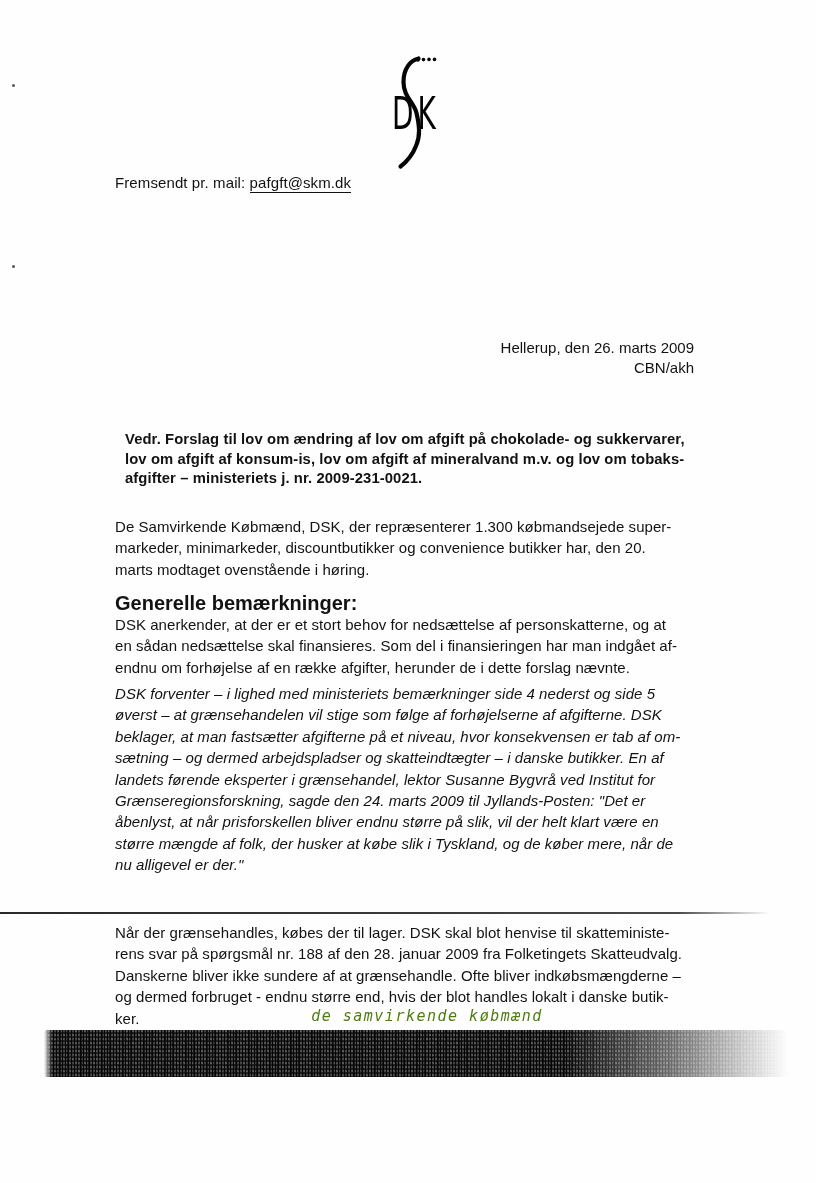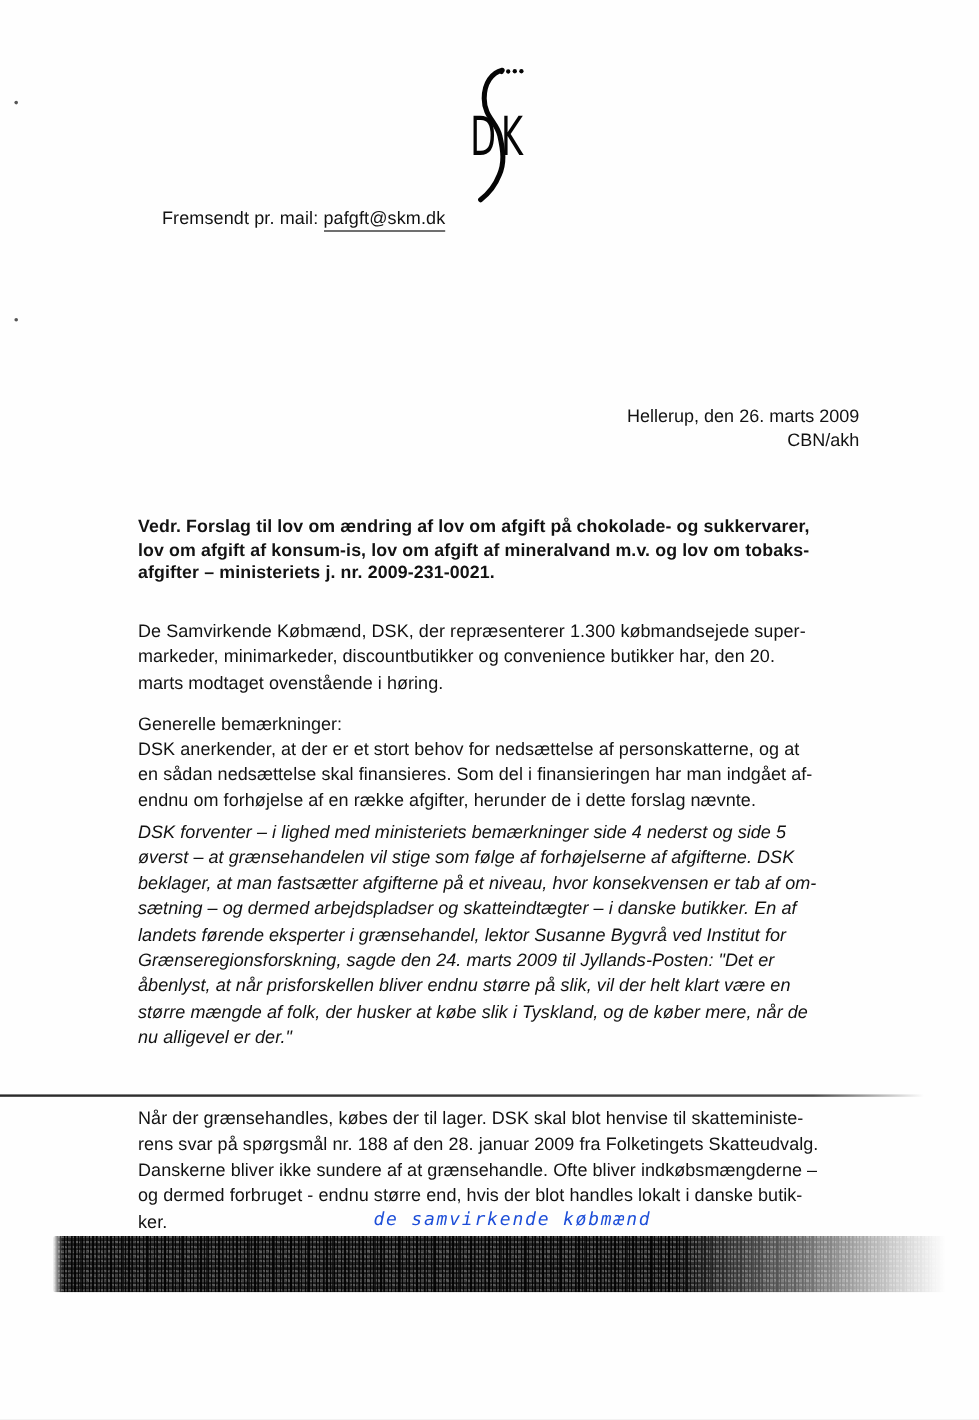--- a/index.html
+++ b/index.html
@@ -28,38 +28,38 @@
   
   .recipient {
     position: absolute;
     left: 115px;
     top: 174px;
     font-size: 15px;
     line-height: 18.5px;
     letter-spacing: 0.1px;
   }
   .addr-lines { white-space: pre-line; }
-  .sent-line  { white-space: nowrap; margin-left: 20px; }
+  .sent-line  { white-space: nowrap; }
   .email {
     border-bottom: 1.5px solid #121212;
     padding-bottom: 0.5px;
   }
   
   .dateline {
     position: absolute;
-    right: 100px;
+    right: 122px;
     top: 338px;
     text-align: right;
     font-size: 15px;
     line-height: 19.5px;
   }
   
   .subject {
     position: absolute;
-    left: 115px;
+    left: 125px;
     top: 430px;
     font-size: 14.8px;
     font-weight: bold;
     line-height: 19.7px;
     white-space: pre-line;
     letter-spacing: 0.1px;
   }
   
   .para {
     position: absolute;
@@ -67,22 +67,22 @@
     font-size: 15px;
     line-height: 21.4px;
     white-space: pre-line;
     letter-spacing: 0.05px;
   }
   .p1 { top: 516px; }
   .heading {
     position: absolute;
     left: 115px;
     top: 593px;
-    font-size: 15px;
-    font-weight: normal;
+    font-size: 20px;
+    font-weight: bold;
     line-height: 21.4px;
   }
   .p2 { top: 614px; }
   .p3 { top: 683px; font-style: italic; }
   .p4 { top: 922px; }
   
   .scan-line {
     position: absolute;
     left: 0;
     top: 912px;
@@ -102,21 +102,21 @@
   .tagline {
     position: absolute;
     left: 38px;
     right: 0;
     top: 1007px;
     text-align: center;
     font-family: "DejaVu Sans Mono", monospace;
     font-style: italic;
     font-size: 15px;
     letter-spacing: 1.5px;
-    color: #1d4ed8;
+    color: #4d7c0f;
   }
   .footer-band {
     position: absolute;
     left: 44px;
     top: 1030px;
     width: 744px;
     height: 47px;
     background-image:
       repeating-linear-gradient(90deg, rgba(0,0,0,0.9) 0 1px, rgba(0,0,0,0) 1px 3px),
       repeating-linear-gradient(90deg, rgba(0,0,0,0) 0 2px, rgba(10,10,10,0.7) 2px 3px, rgba(0,0,0,0) 3px 7px),

